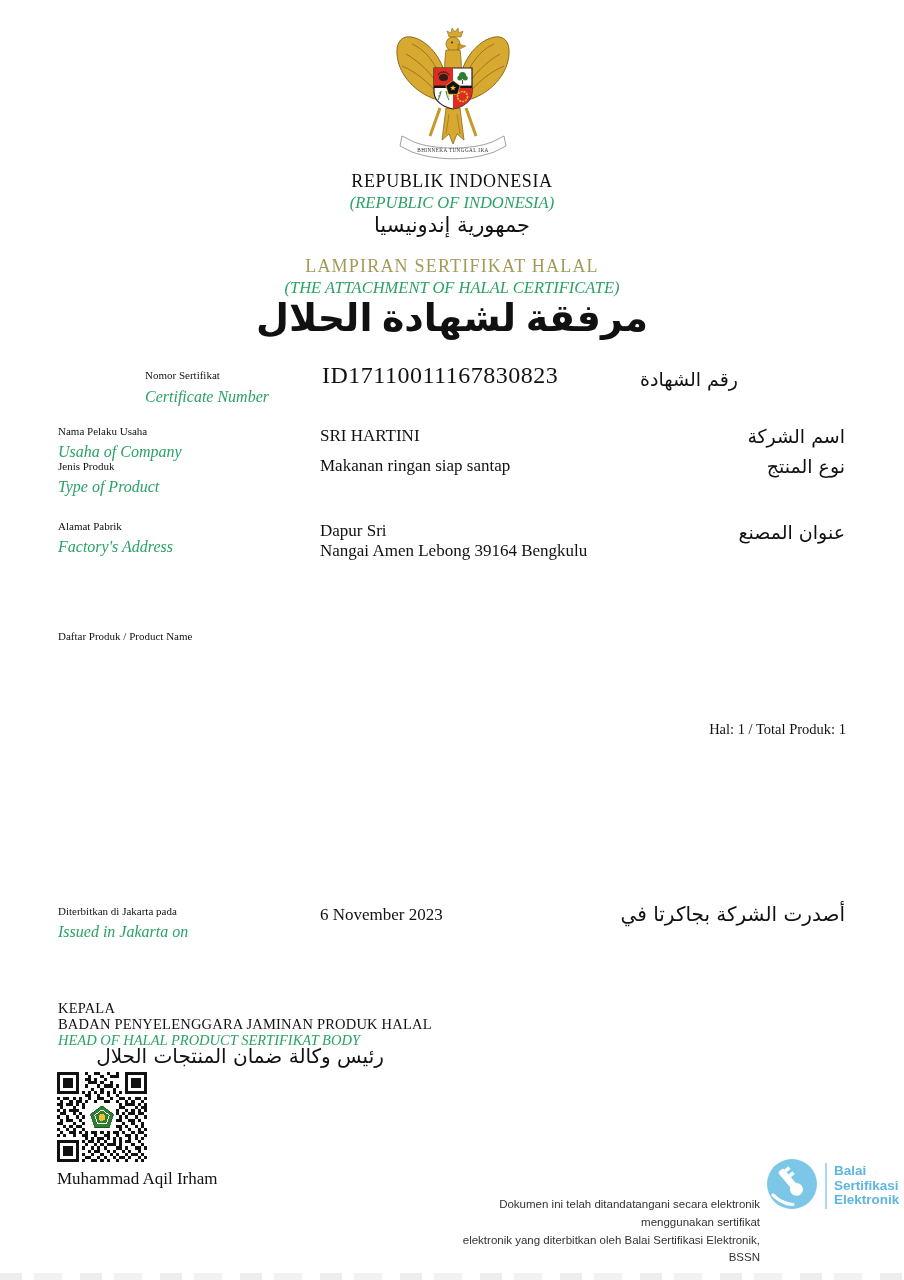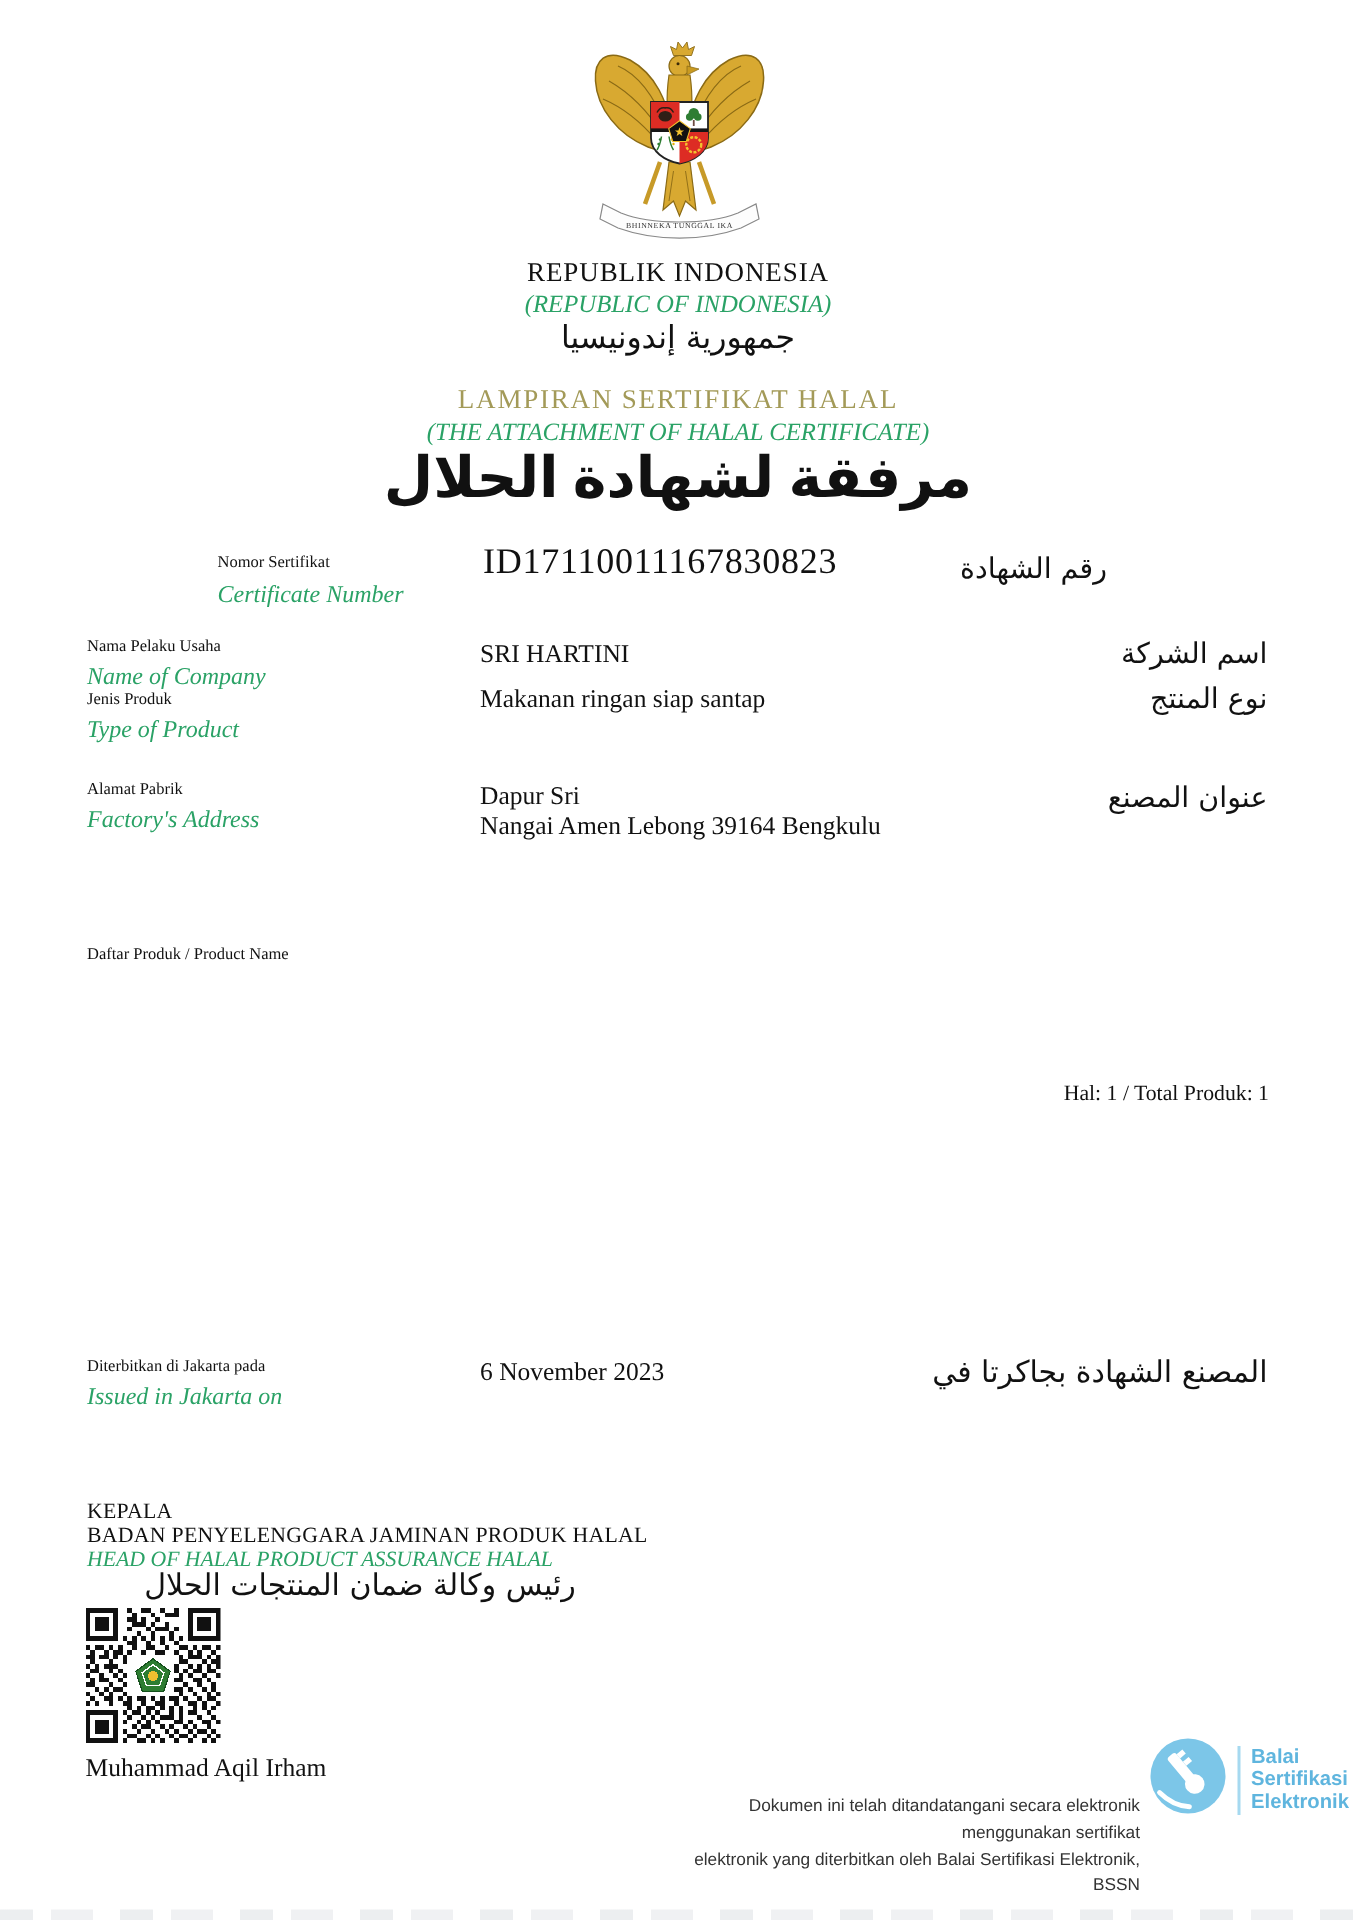--- a/index.html
+++ b/index.html
@@ -99,21 +99,21 @@
   <div class="abs ctr title-id gold" style="top:256px;letter-spacing:1.2px;">LAMPIRAN SERTIFIKAT HALAL</div>
   <div class="abs ctr title-en green" style="top:278px;">(THE ATTACHMENT OF HALAL CERTIFICATE)</div>
   <div class="abs ctr ar doc-ar" style="top:296px;font-family:'Liberation Serif','DejaVu Sans',serif;">مرفقة لشهادة الحلال</div>
 
   <div class="abs lbl" style="left:145px;top:369px;">Nomor Sertifikat</div>
   <div class="abs sub green" style="left:145px;top:388px;">Certificate Number</div>
   <div class="abs certnum" style="left:322px;top:362px;">ID17110011167830823</div>
   <div class="abs ar arlbl" style="left:628px;top:368px;width:110px;">رقم الشهادة</div>
 
   <div class="abs lbl" style="left:58px;top:425px;">Nama Pelaku Usaha</div>
-  <div class="abs sub green" style="left:58px;top:443px;">Name of Company</div>
+  <div class="abs sub green" style="left:58px;top:443px;">Usaha of Company</div>
   <div class="abs val" style="left:320px;top:426px;">SRI HARTINI</div>
   <div class="abs ar arlbl" style="right:59px;top:425px;width:200px;">اسم الشركة</div>
 
   <div class="abs lbl" style="left:58px;top:460px;">Jenis Produk</div>
   <div class="abs sub green" style="left:58px;top:478px;">Type of Product</div>
   <div class="abs val" style="left:320px;top:456px;">Makanan ringan siap santap</div>
   <div class="abs ar arlbl" style="right:59px;top:455px;width:200px;">نوع المنتج</div>
 
   <div class="abs lbl" style="left:58px;top:520px;">Alamat Pabrik</div>
   <div class="abs sub green" style="left:58px;top:538px;">Factory's Address</div>
@@ -122,25 +122,25 @@
   <div class="abs ar arlbl" style="right:59px;top:521px;width:220px;">عنوان المصنع</div>
 
   <div class="abs lbl" style="left:58px;top:630px;">Daftar Produk / Product Name</div>
 
 
   <div class="abs pageinfo" style="right:58px;top:721px;">Hal: 1 / Total Produk: 1</div>
 
   <div class="abs lbl" style="left:58px;top:905px;">Diterbitkan di Jakarta pada</div>
   <div class="abs sub green" style="left:58px;top:923px;">Issued in Jakarta on</div>
   <div class="abs val" style="left:320px;top:905px;">6 November 2023</div>
-  <div class="abs ar arlbl" style="right:59px;top:902px;width:300px;font-size:20px;">المصنع الشهادة بجاكرتا في</div>
+  <div class="abs ar arlbl" style="right:59px;top:902px;width:300px;font-size:20px;">أصدرت الشركة بجاكرتا في</div>
 
   <div class="abs sig-caps" style="left:58px;top:1000px;">KEPALA</div>
   <div class="abs sig-caps" style="left:58px;top:1016px;">BADAN PENYELENGGARA JAMINAN PRODUK HALAL</div>
-  <div class="abs sig-en green" style="left:58px;top:1032px;">HEAD OF HALAL PRODUCT ASSURANCE HALAL</div>
+  <div class="abs sig-en green" style="left:58px;top:1032px;">HEAD OF HALAL PRODUCT SERTIFIKAT BODY</div>
   <div class="abs ar sig-ar" style="left:75px;top:1044px;width:330px;text-align:center;">رئيس وكالة ضمان المنتجات الحلال</div>
 
   <div class="abs" style="left:57px;top:1072px;width:90px;height:90px;">
     <svg width="90" height="90" viewBox="0 0 29 29" shape-rendering="crispEdges">
       <rect width="29" height="29" fill="#fff"></rect>
       <path fill="#111" d="M0 0h7v7h-7z M22 0h7v7h-7z M0 22h7v7h-7z"></path>
       <path fill="#fff" d="M1 1h5v5h-5z M23 1h5v5h-5z M1 23h5v5h-5z"></path>
       <path fill="#111" d="M2 2h3v3h-3z M24 2h3v3h-3z M2 24h3v3h-3z"></path>
       <path fill="#111" d="M9 0h1v1h-1z M12 0h2v1h-2z M16 0h1v1h-1z M19 0h1v2h-1z
         M10 1h1v2h-1z M14 1h1v1h-1z M17 1h2v1h-2z

